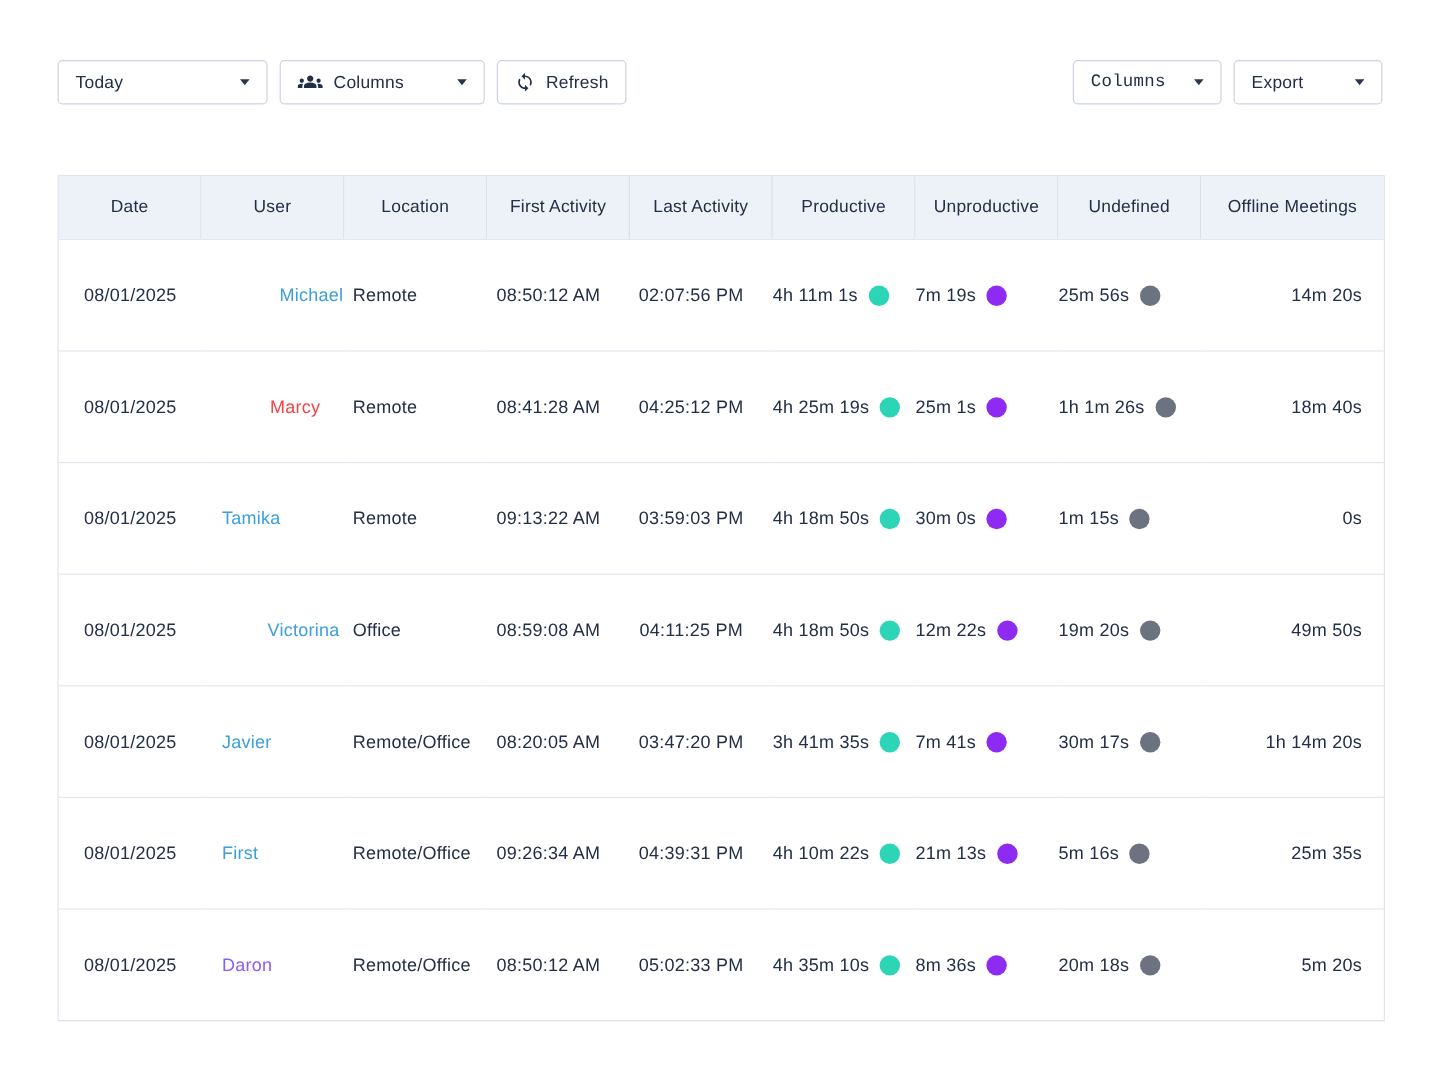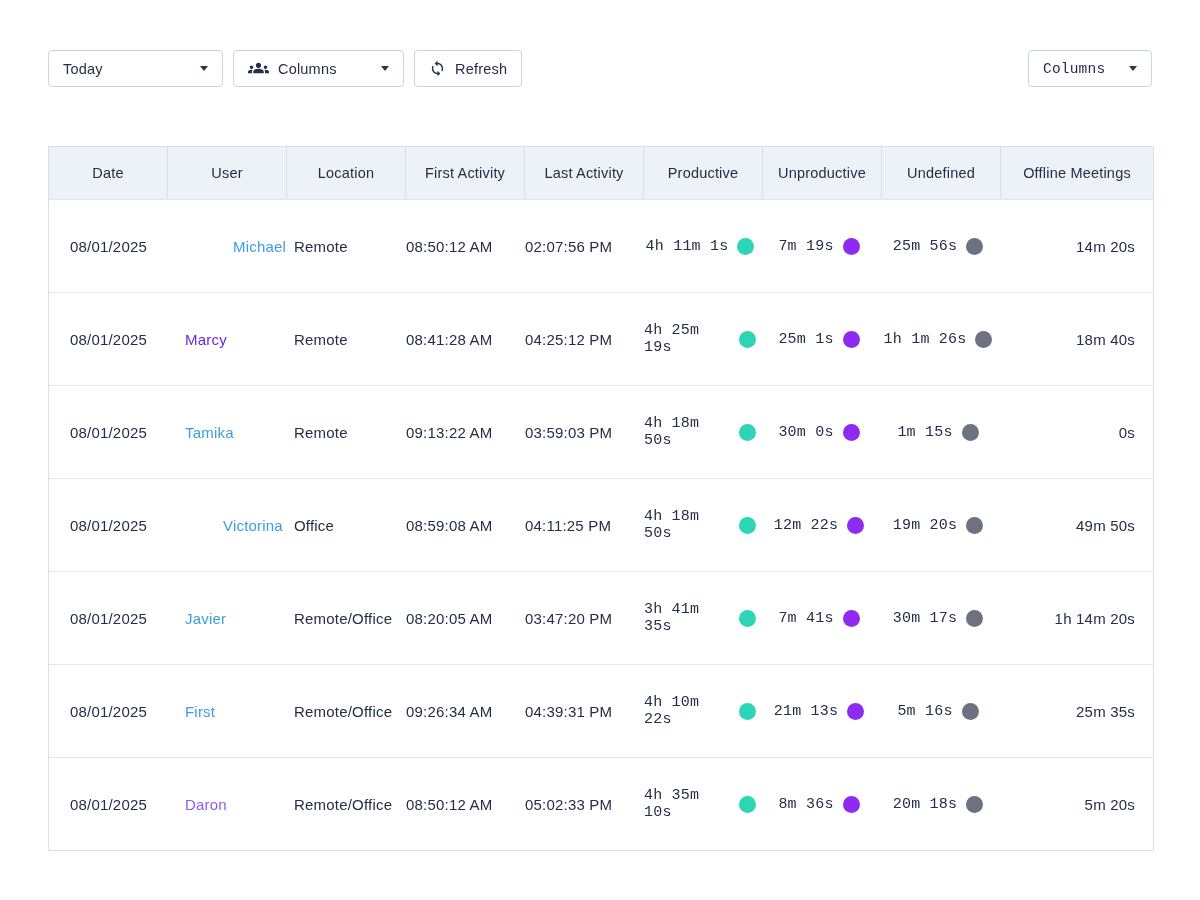--- a/index.html
+++ b/index.html
@@ -52,24 +52,24 @@
   }
   thead th:last-child { border-right:none; }
   tbody td {
     height:93px; background:#ffffff; vertical-align:middle;
     font-size:15px; letter-spacing:.2px; color:#232f46;
     border-top:1px solid #e2e6ef;
   }
   td.al-center { text-align:center; }
   td.al-left-user { text-align:left; padding-left:17px; }
   td.al-left-loc  { text-align:left; padding-left:7px; }
-  td.al-right { text-align:left; padding-right:17px; }
+  td.al-right { text-align:center; padding-right:17px; }
   td.al-right-wide { text-align:right; padding-right:18px; }
   td.dotcell { padding-right:7px; }
-  .dotwrap { display:flex; align-items:center; justify-content:center; gap:9px;font-family:Liberation Mono, monospace; }
+  .dotwrap { display:flex; align-items:center; justify-content:flex-start; gap:9px; }
   .dot { width:17px; height:17px; border-radius:50%; flex:0 0 auto; }
   a.user-link { text-decoration:none; cursor:pointer; }
 </style>
 </head>
 <body>
 
 <div class="page">
 
   <div class="toolbar">
     <div class="tb-group">
@@ -95,20 +95,24 @@
             <path d="M12 4V1L8 5l4 4V6c3.31 0 6 2.69 6 6 0 1.01-.25 1.97-.7 2.8l1.46 1.46C19.54 15.03 20 13.57 20 12c0-4.42-3.58-8-8-8zm0 14c-3.31 0-6-2.69-6-6 0-1.01.25-1.97.7-2.8L5.24 7.74C4.46 8.97 4 10.43 4 12c0 4.42 3.58 8 8 8v3l4-4-4-4v3z"></path>
           </svg>
         </span>
         <span>Refresh</span>
       </div>
     </div>
 
     <div class="tb-group">
       <div class="btn btn-columns">
         <span>Columns</span>
+        <span class="caret"></span>
+      </div>
+      <div class="btn btn-export">
+        <span>Export</span>
         <span class="caret"></span>
       </div>
     </div>
   </div>
 
   <div class="table-wrap">
     <table class="data">
       <colgroup>
         <col class="c-std">
           <col class="c-std">
@@ -155,21 +159,21 @@
             <td class="dotcell">
               <span class="dotwrap">
                 <span>25m 56s</span>
                 <span class="dot" style="background: rgb(109, 114, 128);"></span>
               </span>
             </td>
             <td class="al-right-wide">14m 20s</td>
           </tr>
           <tr>
             <td class="al-center">08/01/2025</td>
-            <td class="al-left-user"><a class="user-link" style="color: #6d28d9;">Marcy</a></td>
+            <td class="al-left-user"><a class="user-link" style="color: #ef4444; margin-left: 40px;">Marcy</a></td>
             <td class="al-left-loc">Remote</td>
             <td class="al-right">08:41:28 AM</td>
             <td class="al-right">04:25:12 PM</td>
             <td class="dotcell">
               <span class="dotwrap">
                 <span>4h 25m 19s</span>
                 <span class="dot" style="background: rgb(43, 213, 181);"></span>
               </span>
             </td>
             <td class="dotcell">

